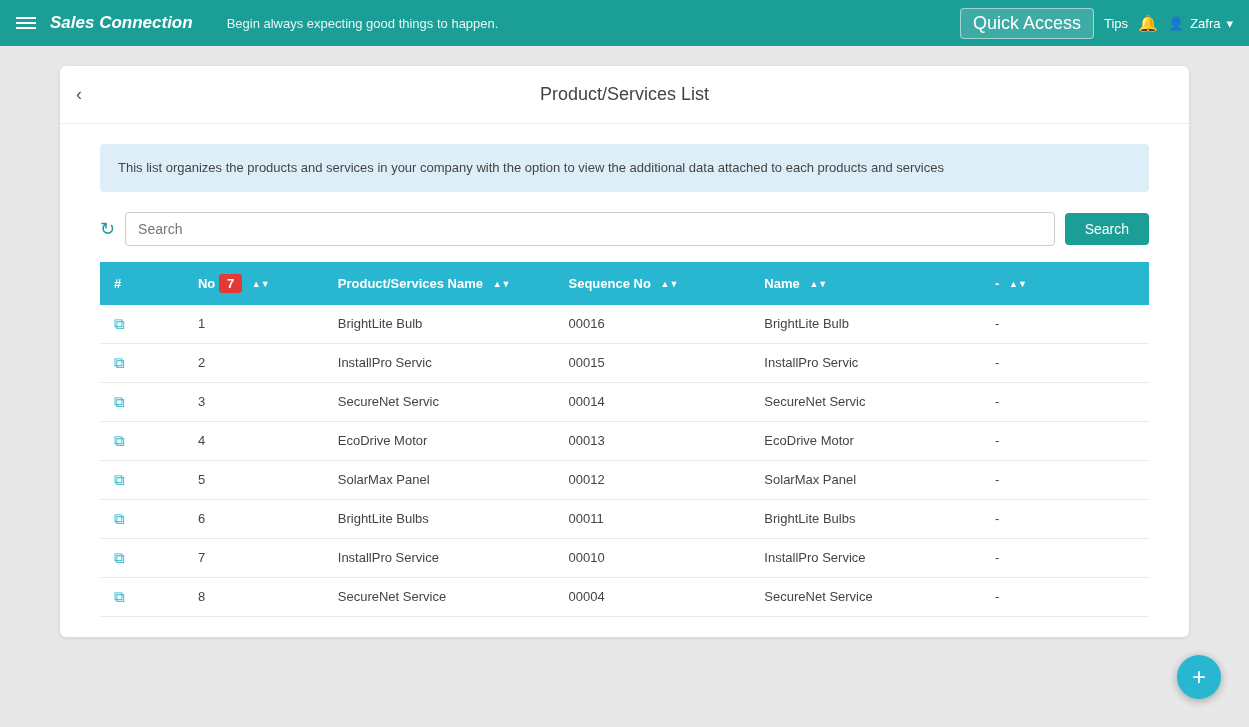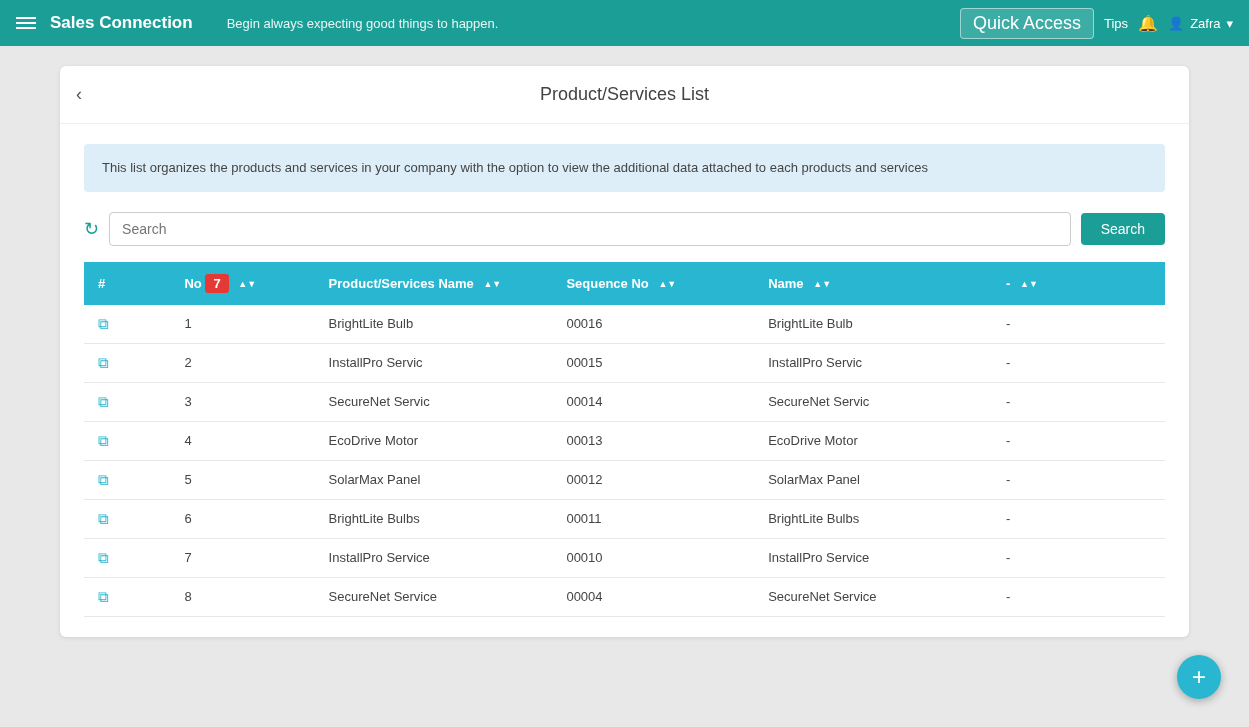--- a/index.html
+++ b/index.html
@@ -9,21 +9,21 @@
     .top-nav {
       background: #1a9e96;
       height: 46px;
       display: flex;
       align-items: center;
       padding: 0 16px;
       justify-content: space-between;
       color: white;
     }
     .nav-left { display: flex; align-items: center; gap: 14px; }
-    .nav-brand { font-weight: 700; font-size: 17px; color: white; }
+    .nav-brand { font-weight: 700; font-size: 17px; color: white; font-style: italic; }
     .nav-tagline { font-size: 13px; color: rgba(255,255,255,0.9); margin-left: 20px; }
     .nav-right { display: flex; align-items: center; gap: 10px; }
     .quick-access-btn {
       background: rgba(255,255,255,0.15);
       border: 1px solid rgba(255,255,255,0.5);
       color: white;
       padding: 4px 12px;
       border-radius: 4px;
       font-size: 18px;
       cursor: pointer;
@@ -60,21 +60,21 @@
       position: absolute;
       left: 16px;
       color: #555;
       font-size: 18px;
       cursor: pointer;
       background: none;
       border: none;
     }
     .page-title { font-size: 18px; color: #444; font-weight: 500; }
 
-    .card-body { padding: 20px 24px; }
+    .card-body { padding: 20px 40px; }
 
     
     .info-box {
       background: #deeef8;
       border-radius: 4px;
       padding: 14px 18px;
       font-size: 13px;
       color: #444;
       line-height: 1.5;
       margin-bottom: 20px;

